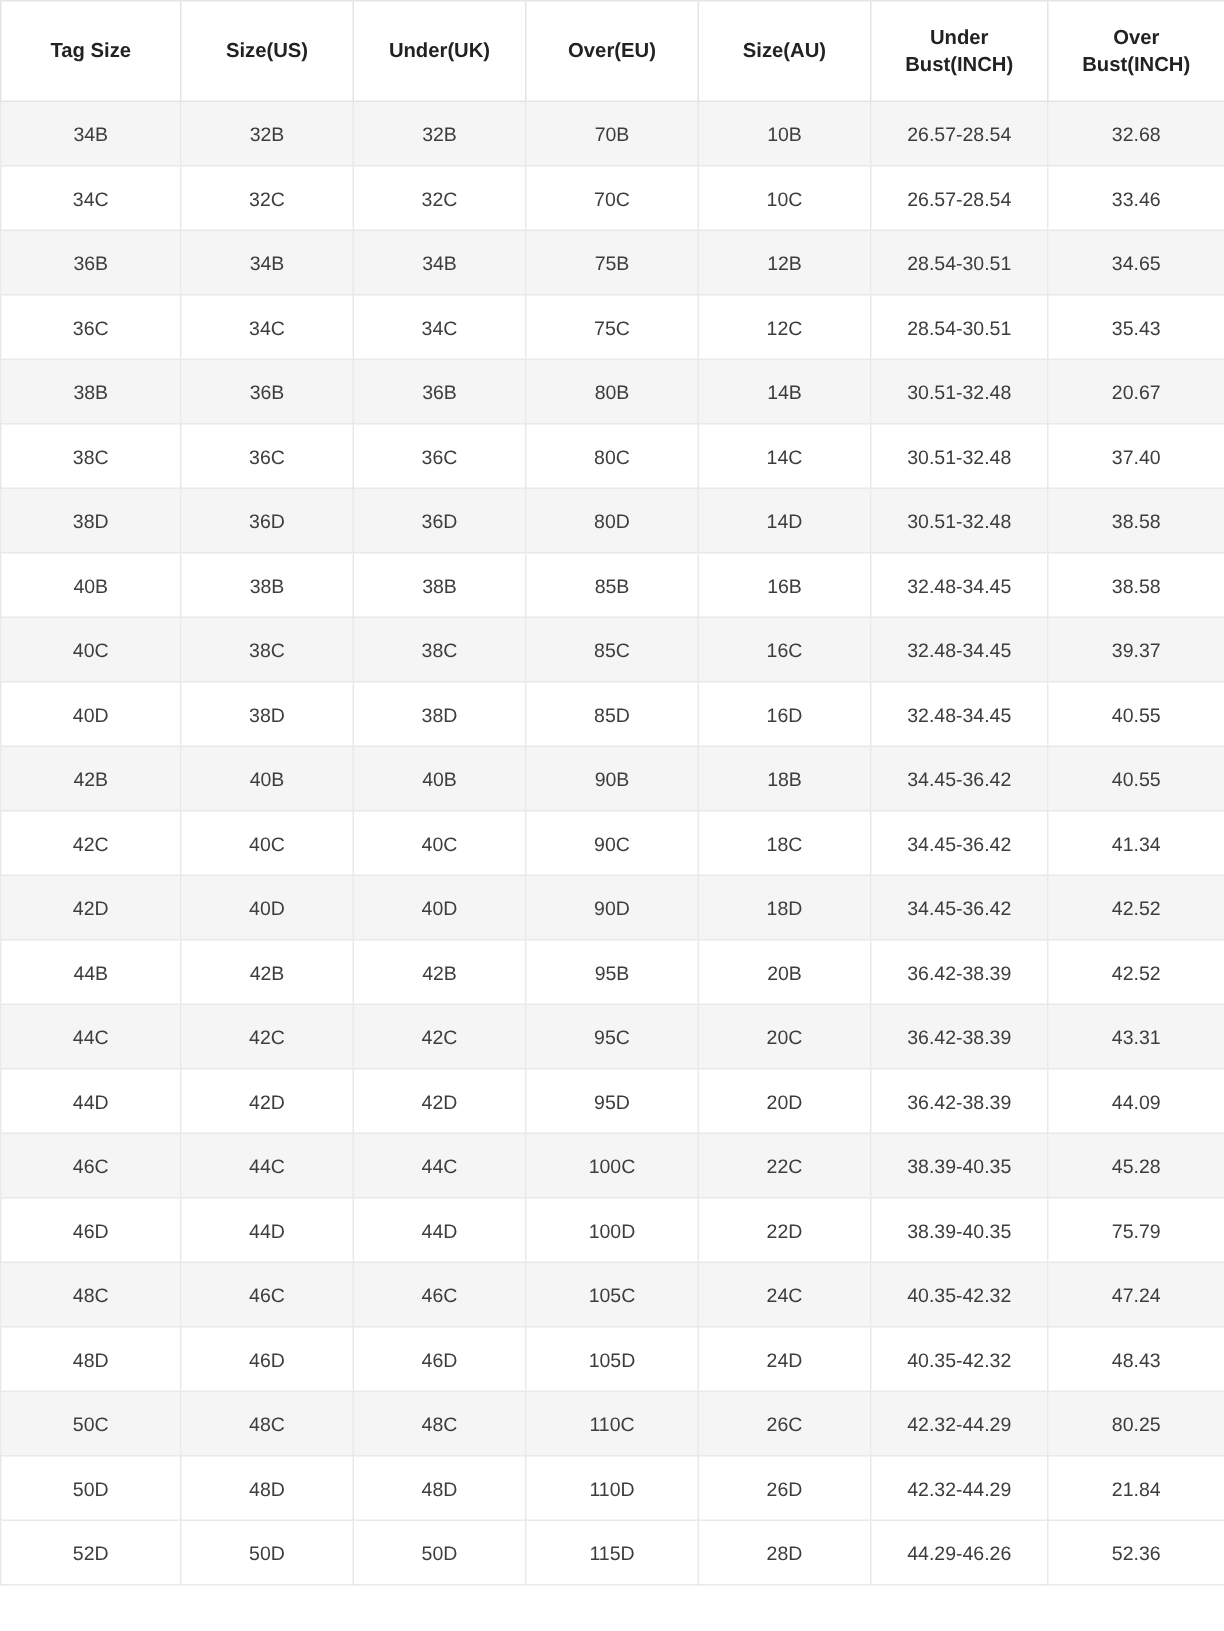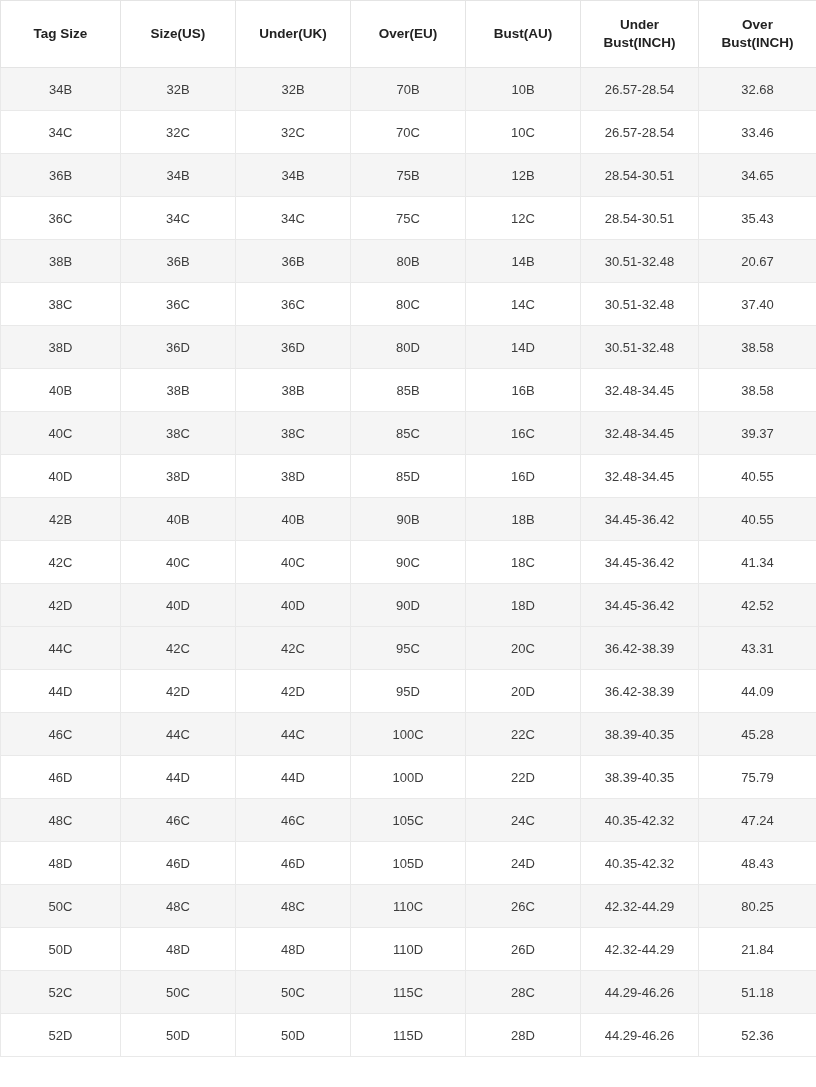--- a/index.html
+++ b/index.html
@@ -67,21 +67,21 @@
       <col class="c4">
       <col class="c5">
       <col class="c6">
   </colgroup>
   <thead>
     <tr id="header-row">
         <th><span>Tag Size</span></th>
         <th><span>Size(US)</span></th>
         <th><span>Under(UK)</span></th>
         <th><span>Over(EU)</span></th>
-        <th><span>Bust(AU)</span></th>
+        <th><span>Size(AU)</span></th>
         <th><span>Under</span><br><span>Bust(INCH)</span></th>
         <th><span>Over</span><br><span>Bust(INCH)</span></th>
       </tr>
   </thead>
   <tbody id="table-body">
       <tr class="odd">
         <td>34B</td>
         <td>32B</td>
         <td>32B</td>
         <td>70B</td>
@@ -190,20 +190,29 @@
       </tr>
       <tr class="odd">
         <td>42D</td>
         <td>40D</td>
         <td>40D</td>
         <td>90D</td>
         <td>18D</td>
         <td>34.45-36.42</td>
         <td>42.52</td>
       </tr>
+      <tr class="even">
+        <td>44B</td>
+        <td>42B</td>
+        <td>42B</td>
+        <td>95B</td>
+        <td>20B</td>
+        <td>36.42-38.39</td>
+        <td>42.52</td>
+      </tr>
       <tr class="odd">
         <td>44C</td>
         <td>42C</td>
         <td>42C</td>
         <td>95C</td>
         <td>20C</td>
         <td>36.42-38.39</td>
         <td>43.31</td>
       </tr>
       <tr class="even">
@@ -262,29 +271,20 @@
       </tr>
       <tr class="even">
         <td>50D</td>
         <td>48D</td>
         <td>48D</td>
         <td>110D</td>
         <td>26D</td>
         <td>42.32-44.29</td>
         <td>21.84</td>
       </tr>
-      <tr class="odd">
-        <td>52C</td>
-        <td>50C</td>
-        <td>50C</td>
-        <td>115C</td>
-        <td>28C</td>
-        <td>44.29-46.26</td>
-        <td>51.18</td>
-      </tr>
       <tr class="even">
         <td>52D</td>
         <td>50D</td>
         <td>50D</td>
         <td>115D</td>
         <td>28D</td>
         <td>44.29-46.26</td>
         <td>52.36</td>
       </tr>
     </tbody>

